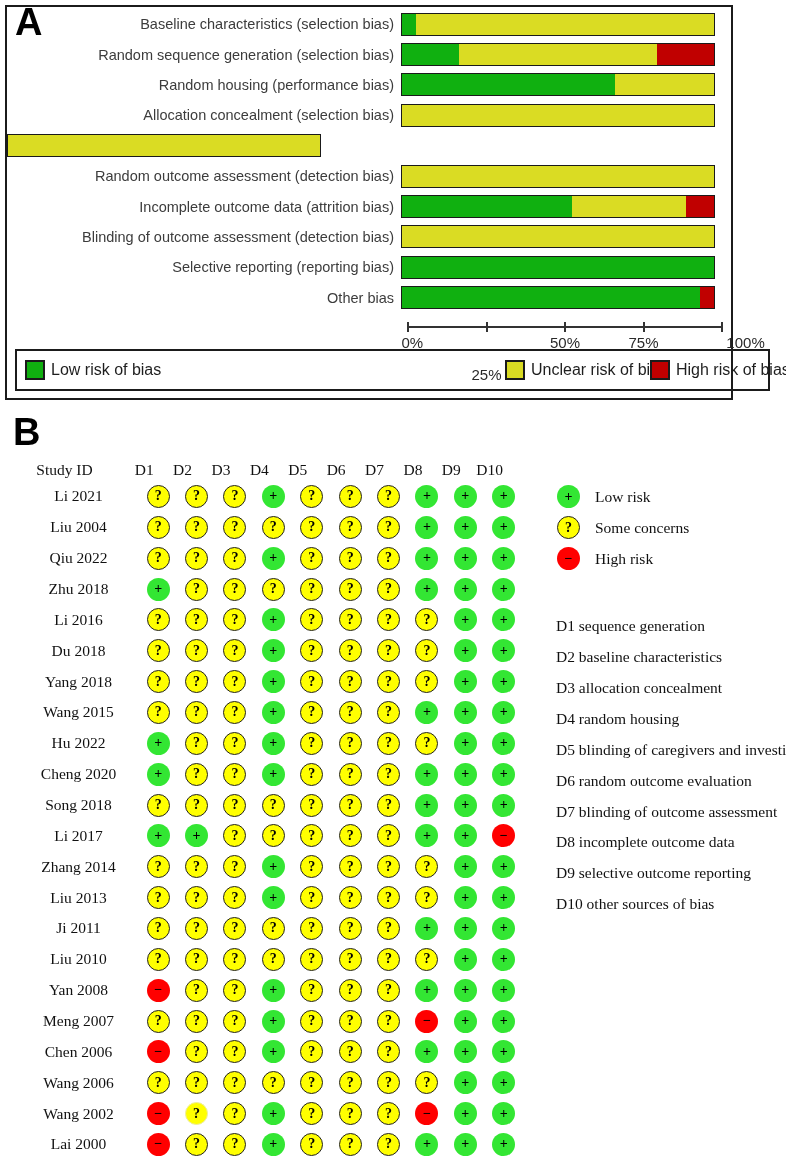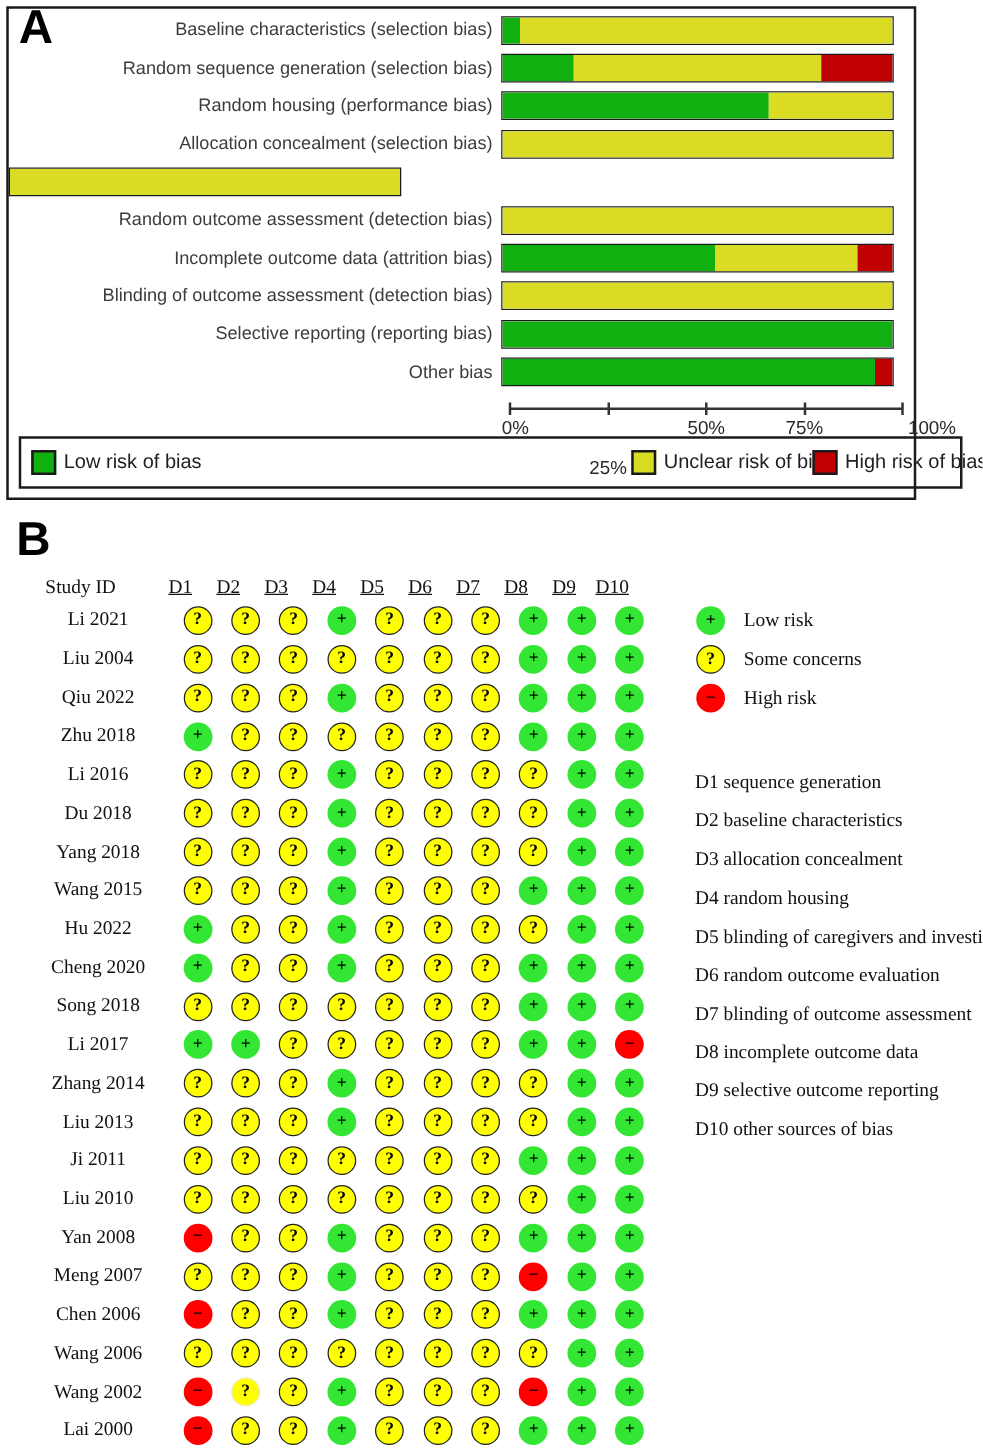--- a/index.html
+++ b/index.html
@@ -31,21 +31,21 @@
   .swatch{width:20px;height:20px;border:2px solid #1b1b1b;box-sizing:border-box;}
   .legendA-text{font-size:16px;color:#1e1e1e;white-space:nowrap;}
 
   
   #panelB{position:absolute;left:0;top:405px;width:786px;height:753px;
           font-family:"Liberation Serif",serif;color:#111;}
   #panelB .panel-letter{left:13px;top:6px;}
   #tlp-header{position:absolute;left:4px;top:56px;display:flex;height:22px;
           align-items:flex-start;font-size:15.5px;}
   .name-cell{width:121px;text-align:center;}
-  .dom-cell{width:38.4px;text-align:center;text-decoration:underline;}
+  .dom-cell{width:38.4px;text-align:center;}
   #tlp-rows{position:absolute;left:18px;top:76px;}
   .tlp-row{display:flex;height:30.86px;align-items:center;}
   .study-cell{width:121px;text-align:center;font-size:15.5px;white-space:nowrap;}
   .circle-cell{width:38.4px;display:flex;justify-content:center;align-items:center;}
   .circle{width:23px;height:23px;border-radius:50%;box-sizing:border-box;
           display:flex;align-items:center;justify-content:center;
           font-weight:bold;font-size:14px;line-height:1;color:#000;
           font-family:"Liberation Serif",serif;}
   .circle.low{background:#33e633;}
   .circle.some{background:#ffff00;border:1.3px solid #222;}

